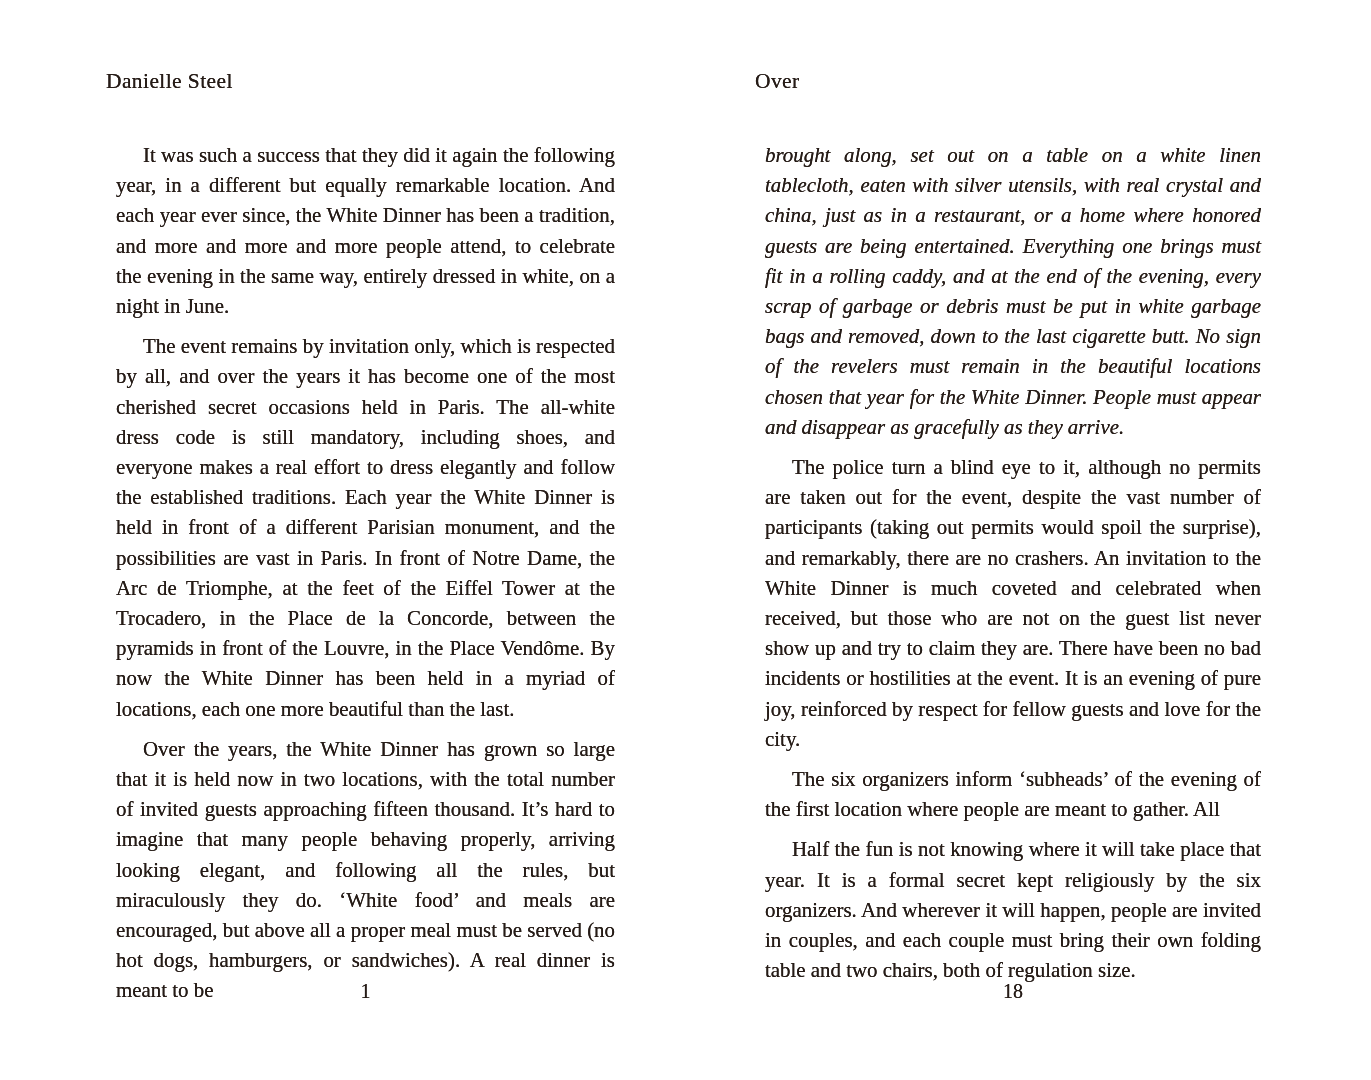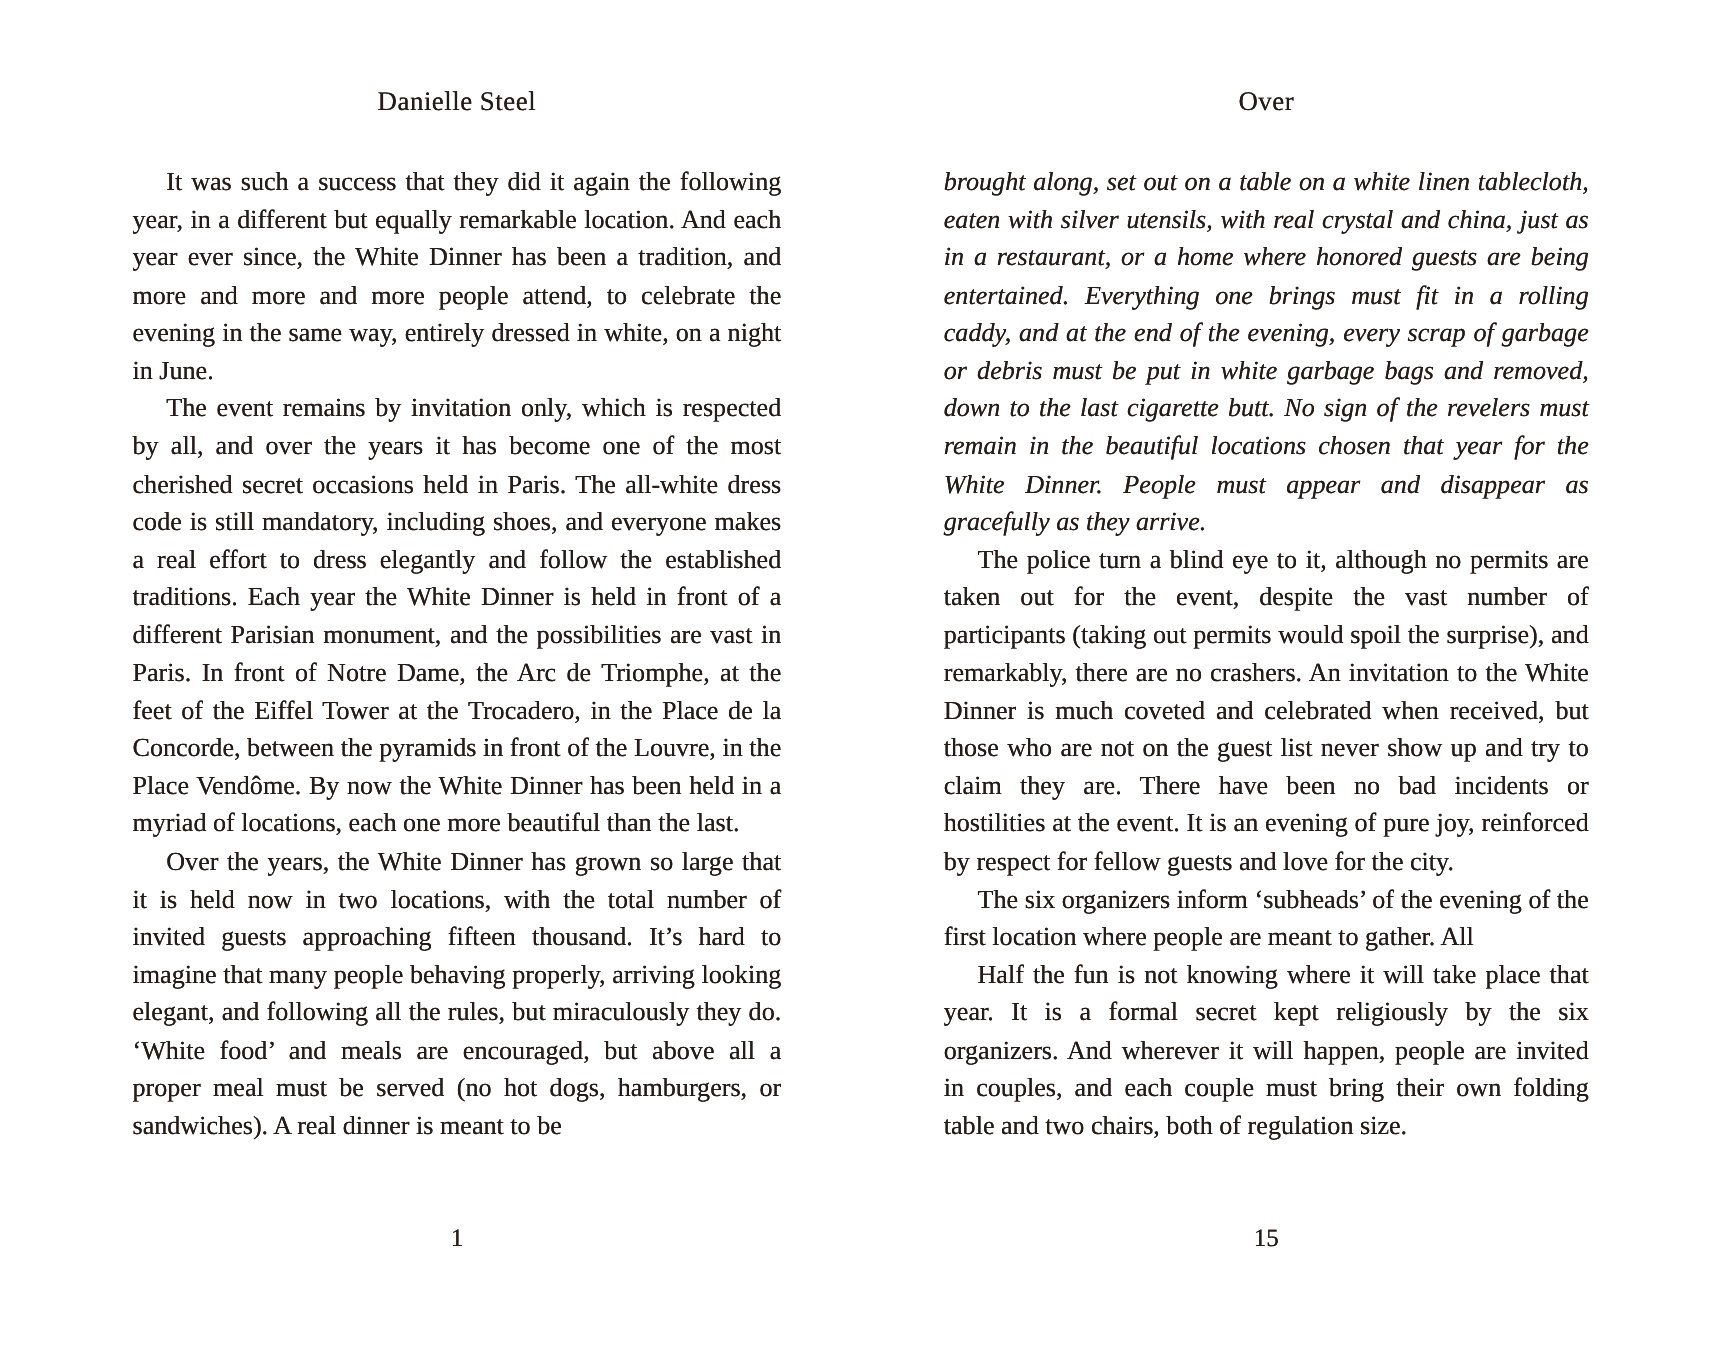--- a/index.html
+++ b/index.html
@@ -22,37 +22,37 @@
     height: 1080px;
   }
   .page.left  { left: 106px; width: 519px; }
   .page.right { left: 755px; width: 516px; }
 
   .running-head {
     position: absolute;
     top: 69px;
     left: 0;
     width: 100%;
-    text-align: center;
+    text-align: left;
     font-size: 21.5px;
     letter-spacing: 0.4px;
     text-shadow: 0 0 0.4px currentColor;
     white-space: nowrap;
   }
   .page-body {
     position: absolute;
     top: 130px;
     left: 0;
     width: 100%;
     font-size: 20.9px;
     line-height: 30.2px;
     text-shadow: 0 0 0.45px currentColor;
   }
   .para {
-    margin: 0;
+    margin: 10px;
     text-align: justify;
     text-indent: 27px;
     hyphens: auto;
     -webkit-hyphens: auto;
   }
   .para.noindent { text-indent: 0; font-style: italic; }
 
   .folio {
     position: absolute;
     top: 980px;
@@ -79,16 +79,16 @@
   </div>
 
   <div class="page right">
     <div class="running-head">Over</div>
     <div class="page-body">
         <p class="para noindent">brought along, set out on a table on a white linen tablecloth, eaten with silver utensils, with real crystal and china, just as in a restaurant, or a home where honored guests are being entertained. Everything one brings must fit in a rolling caddy, and at the end of the evening, every scrap of garbage or debris must be put in white garbage bags and removed, down to the last cigarette butt. No sign of the revelers must remain in the beautiful locations chosen that year for the White Dinner. People must appear and disappear as gracefully as they arrive.</p>
         <p class="para">The police turn a blind eye to it, although no permits are taken out for the event, despite the vast number of participants (taking out permits would spoil the surprise), and remarkably, there are no crashers. An invitation to the White Dinner is much coveted and celebrated when received, but those who are not on the guest list never show up and try to claim they are. There have been no bad incidents or hostilities at the event. It is an evening of pure joy, reinforced by respect for fellow guests and love for the city.</p>
         <p class="para">The six organizers inform ‘subheads’ of the evening of the first location where people are meant to gather. All</p>
         <p class="para">Half the fun is not knowing where it will take place that year. It is a formal secret kept religiously by the six organizers. And wherever it will happen, people are invited in couples, and each couple must bring their own folding table and two chairs, both of regulation size.</p>
       </div>
-    <div class="folio">15</div>
+    <div class="folio">18</div>
   </div>
 
 </div>
 
 </body></html>

